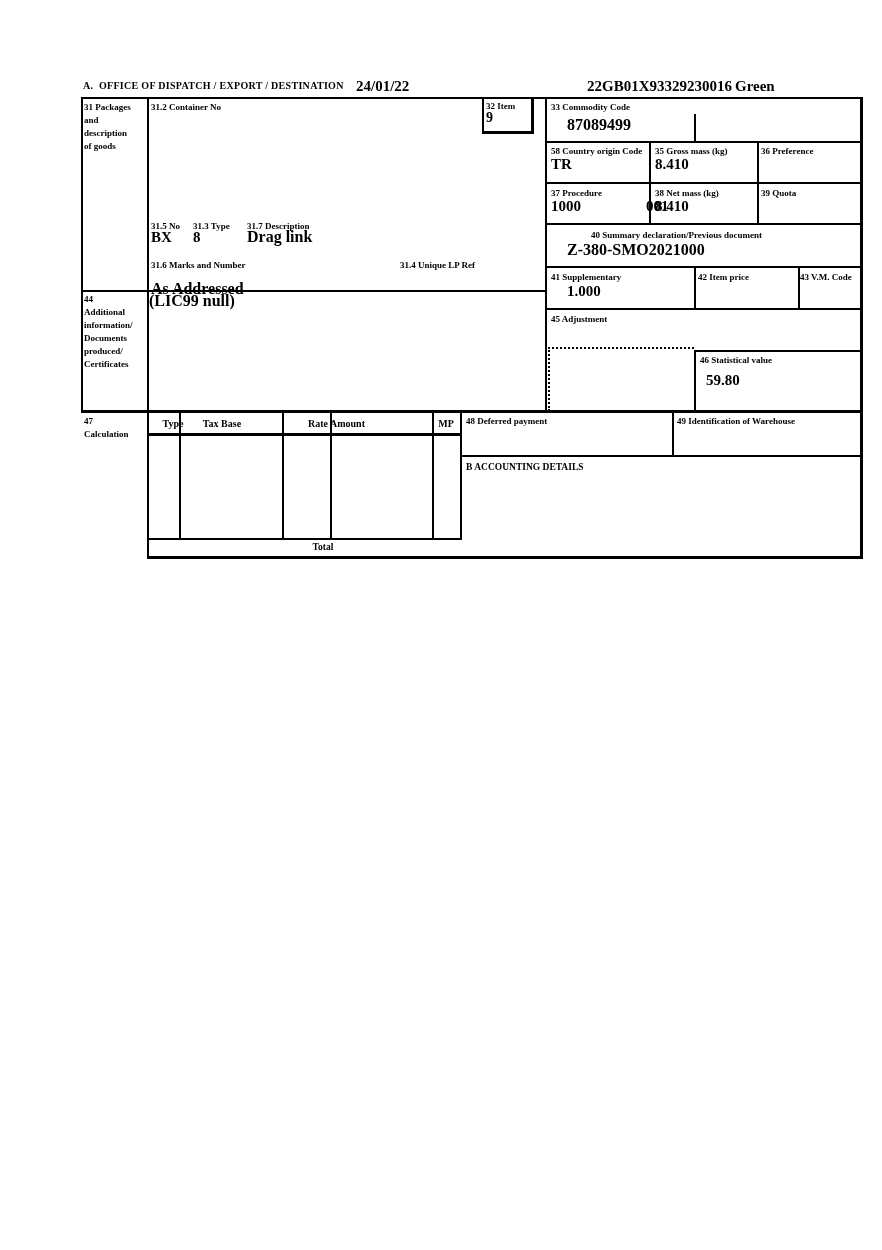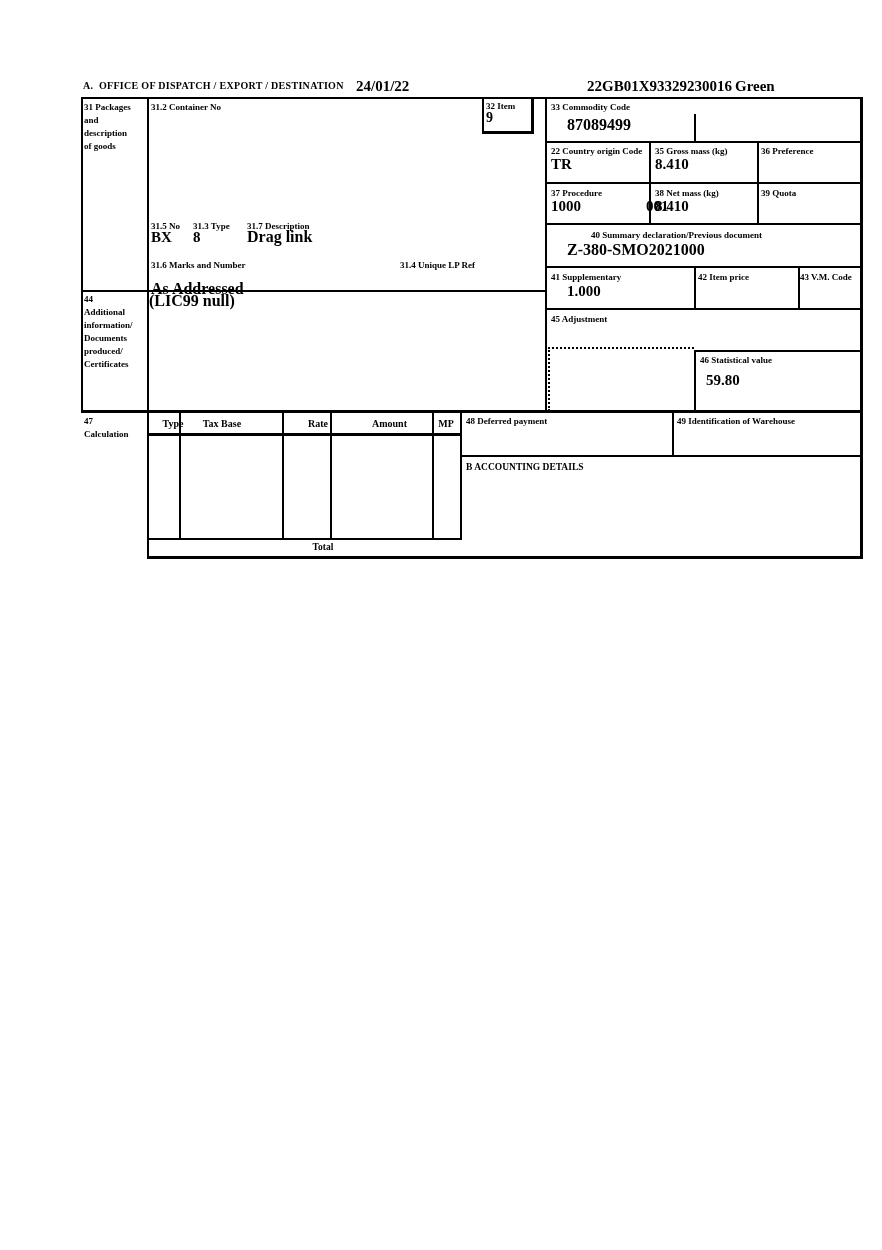--- a/index.html
+++ b/index.html
@@ -90,21 +90,21 @@
 Additional
 information/
 Documents
 produced/
 Certificates</div>
   <div class="val lg" style="left:149px;top:292px;">(LIC99 null)</div>
 
   <div class="lbl" style="left:551px;top:101px;">33 Commodity Code</div>
   <div class="val lg" style="left:567px;top:116px;">87089499</div>
 
-  <div class="lbl" style="left:551px;top:145px;">22 Country origin Code</div>
+  <div class="lbl" style="left:551px;top:145px;">58 Country origin Code</div>
   <div class="val" style="left:551px;top:156px;">TR</div>
   <div class="lbl" style="left:655px;top:145px;">35 Gross mass (kg)</div>
   <div class="val" style="left:655px;top:156px;">8.410</div>
   <div class="lbl" style="left:761px;top:145px;">36 Preference</div>
   <div class="val" style="left:761px;top:156px;"></div>
 
   <div class="lbl" style="left:551px;top:187px;">37 Procedure</div>
   <div class="val" style="left:551px;top:198px;">1000</div>
   <div class="val" style="left:613px;top:198px;margin-left:33px;">001</div>
   <div class="lbl" style="left:655px;top:187px;">38 Net mass (kg)</div>
@@ -126,21 +126,21 @@
   <div class="val" style="left:551px;top:325px;"></div>
 
   <div class="lbl" style="left:700px;top:354px;">46 Statistical value</div>
   <div class="val" style="left:706px;top:372px;">59.80</div>
 
   <div class="lbl" style="left:84px;top:415px;">47
 Calculation</div>
   <div class="th" style="left:147px;top:415px;width:52px;text-align:center;">Type</div>
   <div class="th" style="left:179px;top:415px;width:86px;text-align:center;">Tax Base</div>
   <div class="th" style="left:282px;top:415px;width:50px;text-align:right;padding-right:4px;">Rate</div>
-  <div class="th" style="left:330px;top:415px;width:93px;text-align:right;padding-right:16px;">Amount</div>
+  <div class="th" style="left:330px;top:415px;width:93px;padding-right:16px;">Amount</div>
   <div class="th" style="left:432px;top:415px;width:28px;text-align:center;">MP</div>
   <div class="th" style="left:147px;top:540px;width:352px;text-align:center;font-size:9.5px;line-height:15px;">Total</div>
 
   <div class="lbl" style="left:466px;top:415px;">48 Deferred payment</div>
   <div class="val" style="left:466px;top:428px;"></div>
   <div class="lbl" style="left:677px;top:415px;">49 Identification of Warehouse</div>
   <div class="val" style="left:677px;top:428px;"></div>
   <div class="lbl" style="left:466px;top:461px;font-size:9.5px;">B ACCOUNTING DETAILS</div>
 
 </div>

